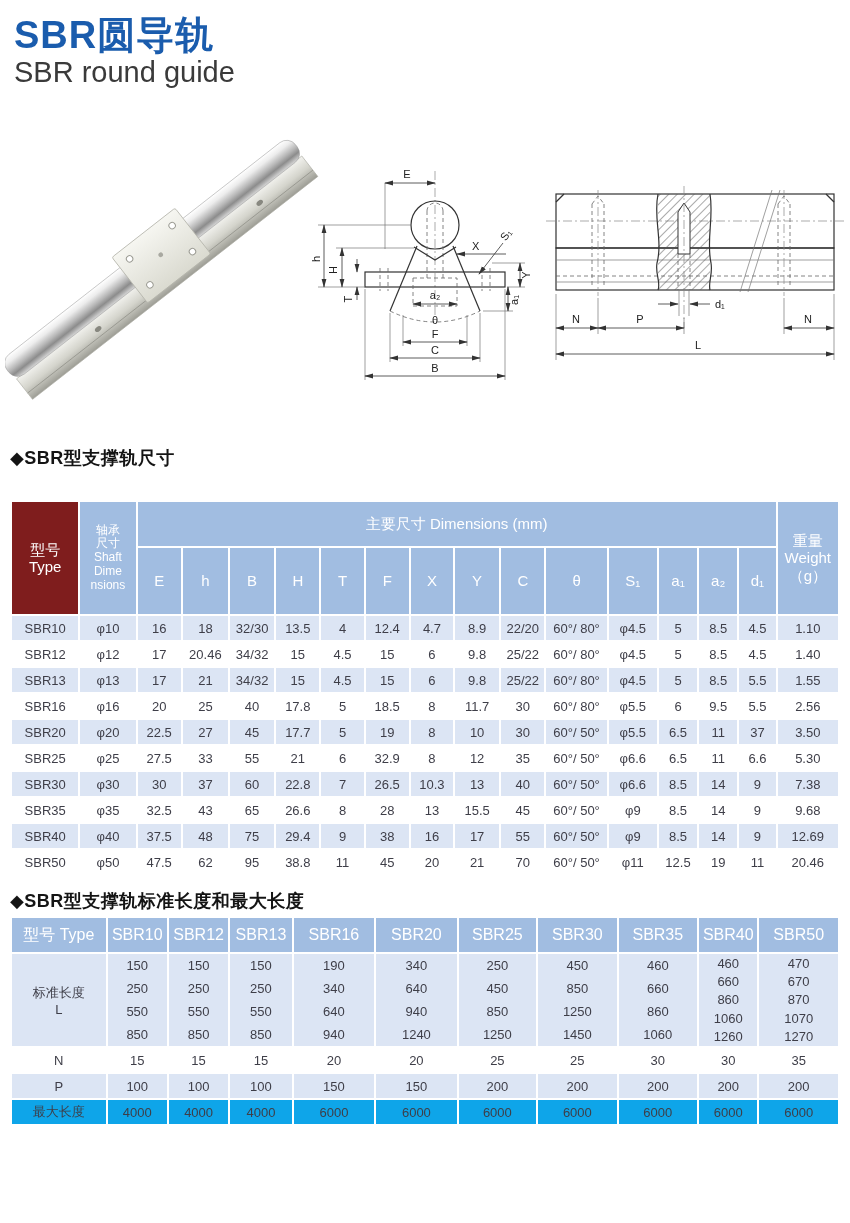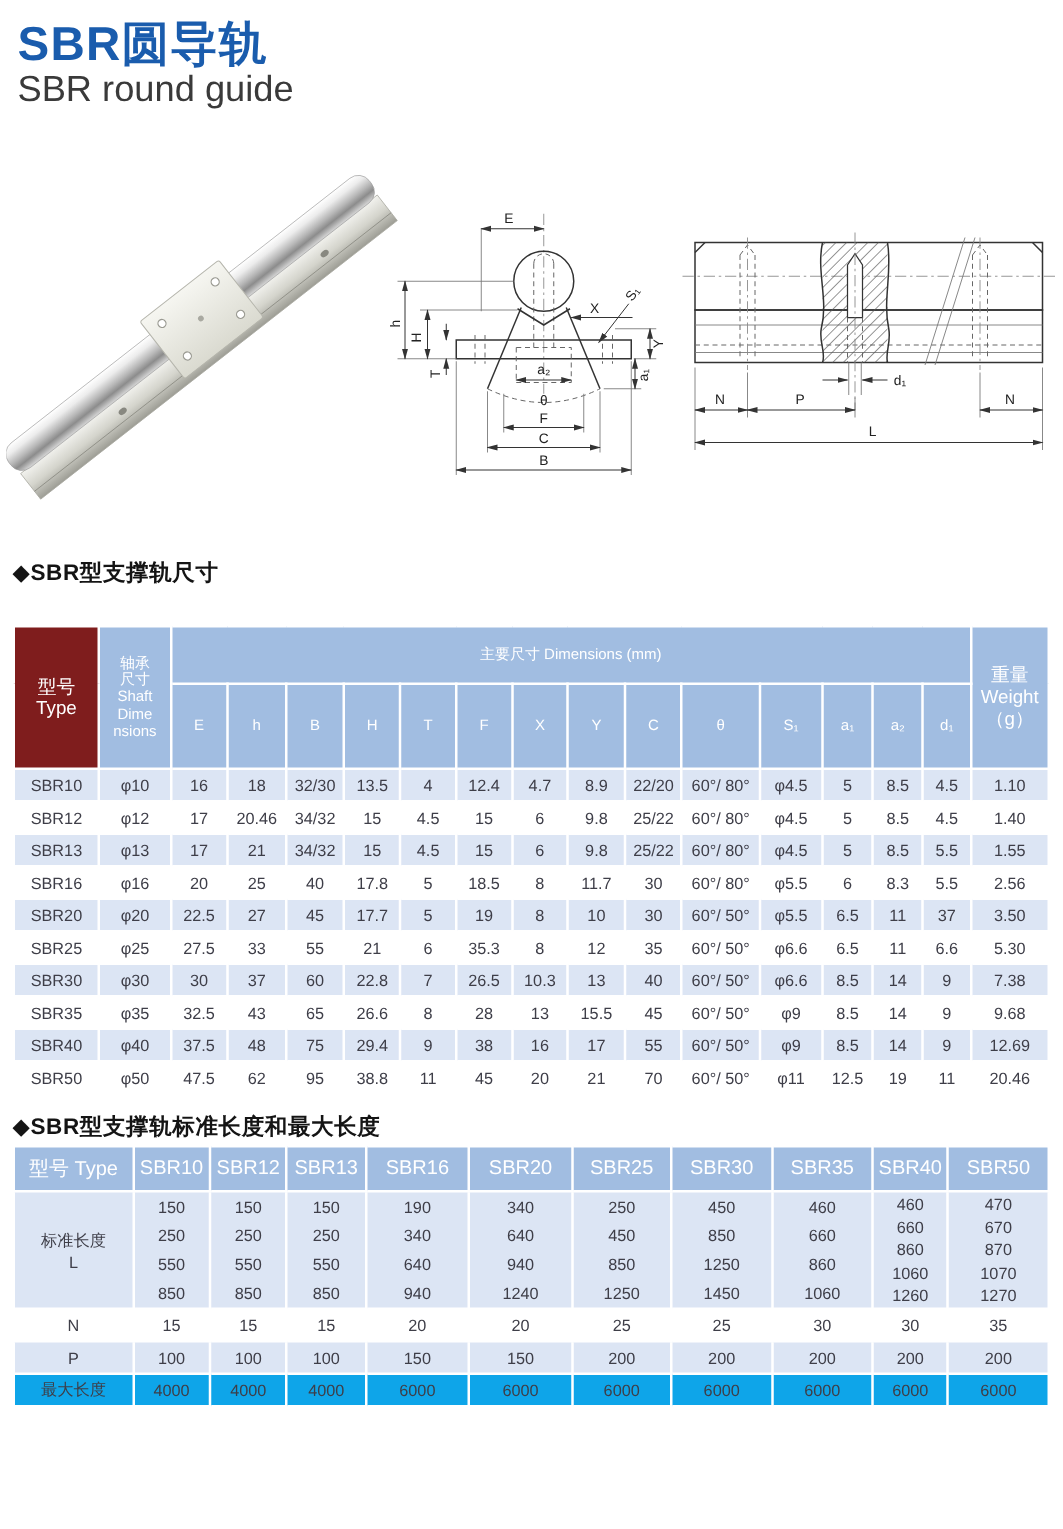--- a/index.html
+++ b/index.html
@@ -13,21 +13,21 @@
   .section-title{left:10px;font-size:18px;color:#141414;font-weight:600;letter-spacing:.5px;}
   .sec1{top:446px;}
   .sec2{top:889px;}
 
   
   table{border-collapse:collapse;table-layout:fixed;}
   td,th{border:2px solid #ffffff;text-align:center;vertical-align:middle;
         padding:0;font-weight:normal;}
 
   .t1{top:500px;left:10px;width:830px;}
-  .t1 th{color:#ffffff;font-size:12px;line-height:1.15;}
+  .t1 th{color:#ffffff;font-size:15px;line-height:1.15;}
   .t1 .hd-big{font-size:15px;}
   .t1 .hd-small{font-size:12px;}
   .t1 td{font-size:13px;color:#3e3e48;height:24px;}
   .pre{white-space:pre-line;}
 
   .t2{top:916px;left:10px;width:830px;}
   .t2 th{color:#ffffff;font-size:16px;height:34px;}
   .t2 td{font-size:13px;color:#3e3e48;}
   .t2 .lbl{font-size:13px;color:#3e3e48;}
   .std-cell{display:flex;flex-direction:column;justify-content:space-around;
@@ -353,21 +353,21 @@
           <td>40</td>
           <td>17.8</td>
           <td>5</td>
           <td>18.5</td>
           <td>8</td>
           <td>11.7</td>
           <td>30</td>
           <td>60°/ 80°</td>
           <td>φ5.5</td>
           <td>6</td>
-          <td>8.3</td>
+          <td>9.5</td>
           <td>5.5</td>
           <td>2.56</td>
         </tr>
         <tr style="background: rgb(220, 229, 244);">
           <td>SBR20</td>
           <td>φ20</td>
           <td>22.5</td>
           <td>27</td>
           <td>45</td>
           <td>17.7</td>
@@ -384,21 +384,21 @@
           <td>3.50</td>
         </tr>
         <tr style="background: rgb(255, 255, 255);">
           <td>SBR25</td>
           <td>φ25</td>
           <td>27.5</td>
           <td>33</td>
           <td>55</td>
           <td>21</td>
           <td>6</td>
-          <td>35.3</td>
+          <td>32.9</td>
           <td>8</td>
           <td>12</td>
           <td>35</td>
           <td>60°/ 50°</td>
           <td>φ6.6</td>
           <td>6.5</td>
           <td>11</td>
           <td>6.6</td>
           <td>5.30</td>
         </tr>

